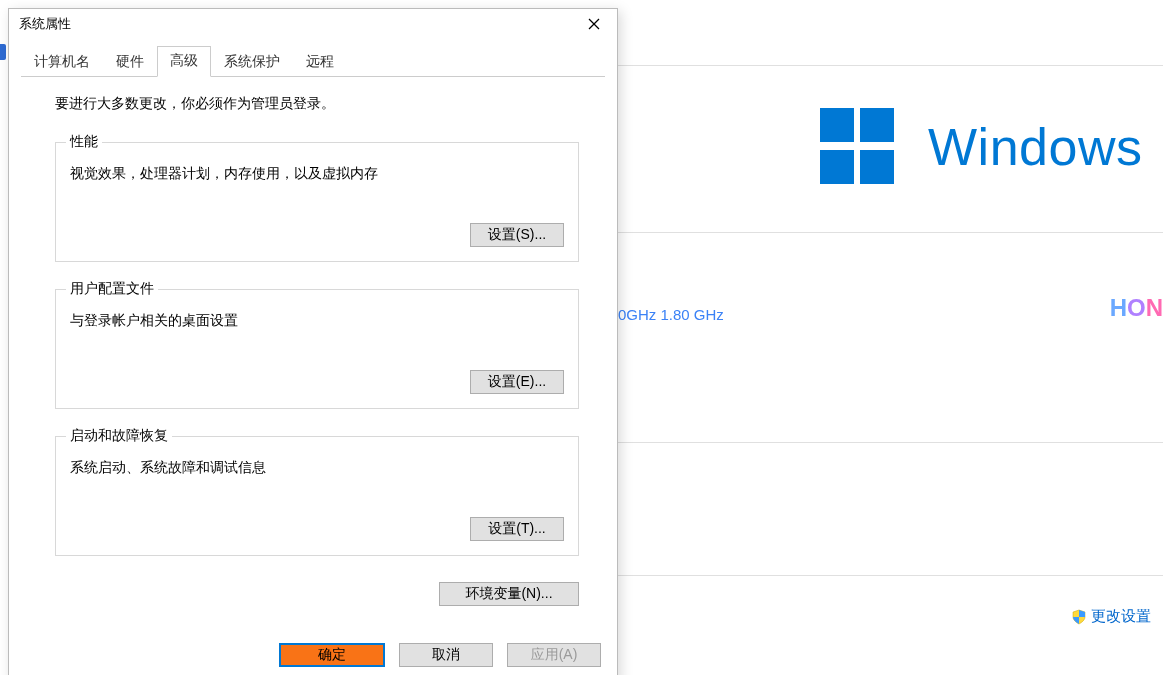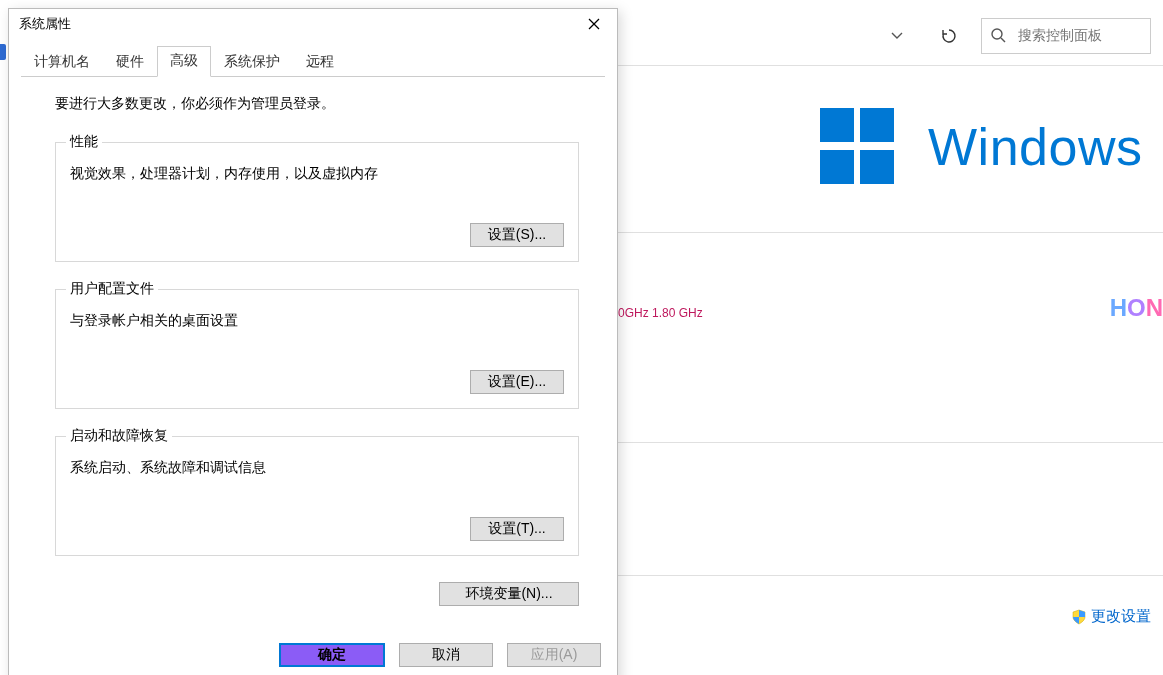--- a/index.html
+++ b/index.html
@@ -16,21 +16,21 @@
   .bg-divider { position:absolute; left:618px; right:0; top:65px; height:1px; background:#e0e0e0; }
   .bg-divider2 { position:absolute; left:618px; right:0; top:232px; height:1px; background:#e0e0e0; }
   .bg-divider3 { position:absolute; left:618px; right:0; top:442px; height:1px; background:#e0e0e0; }
   .bg-divider4 { position:absolute; left:618px; right:0; top:575px; height:1px; background:#e0e0e0; }
 
   .win-logo-wrap { position:absolute; top:108px; left:810px; display:flex; align-items:center; gap:30px;margin-left:10px; }
   .win-logo { width:78px; height:78px; display:flex; flex-wrap:wrap; gap:6px; }
   .win-logo div { background:#0078d4; width:34px; height:34px; }
   .win-text { font-size:52px; color:#0078d4; font-weight:400; letter-spacing:0.5px; }
 
-  .cpu-text { position:absolute; top:306px; left:618px; font-size:12px; color:#be185d; }
+  .cpu-text { position:absolute; top:306px; left:618px; font-size:15px; color:#3b82f6; }
   .honor-text { position:absolute; top:294px; right:0; font-size:24px; font-weight:700; }
   .honor-text .h { color:#6aa8ff; } .honor-text .o1 { color:#b080ff; } .honor-text .n { color:#ff6ab3; }
 
   .change-link { position:absolute; top:607px; right:12px; display:flex; align-items:center; gap:4px; color:#0066cc; font-size:15px; }
   .shield { display:inline-flex; }
 
   
   .dlg { position:absolute; left:8px; top:8px; width:610px; height:675px; background:#fff; border:1px solid #bbb; box-shadow: 3px 3px 12px rgba(0,0,0,0.15); }
   .dlg-title { height:30px; display:flex; align-items:center; justify-content:space-between; padding:0 0 0 10px; font-size:13px; color:#000; }
   .dlg-close { width:46px; height:30px; display:flex; align-items:center; justify-content:center; font-size:15px; }
@@ -44,53 +44,31 @@
 
   .tab-body { padding:18px 26px 8px 34px; }
   .admin-msg { font-size:14px; color:#000; margin-bottom:20px; }
 
   fieldset.group { border:1px solid #d8d8d8; margin:0 0 18px 0; padding:14px 14px 14px 14px; position:relative; }
   fieldset.group legend { font-size:14px; color:#000; padding:0 4px; margin-left:-4px; }
   .group-desc { font-size:14px; color:#000; margin-bottom:12px; }
   .group-btnrow { display:flex; justify-content:flex-end; padding-top:28px; }
 
   .btn { min-width:94px; height:24px; background:#e1e1e1; border:1px solid #adadad; font-size:14px; color:#000; padding:0 14px; display:inline-flex; align-items:center; justify-content:center; cursor:default; }
-  .btn.primary { background:#8b5cf6; border:2px solid #0078d4; min-width:106px;font-weight:bold; }
+  .btn.primary { background:#f97316; border:2px solid #0078d4; min-width:106px; }
   .btn.disabled { color:#9a9a9a; }
 
   .envrow { display:flex; justify-content:flex-end; padding:0 26px 24px 0; }
 
   .dlg-buttons { position:absolute; bottom:0; left:0; right:0; height:46px; display:flex; justify-content:flex-end; gap:14px; padding:7px 16px 0 0; border-top: none; }
 </style>
 </head>
 <body>
 
 <div class="bg">
-  <div class="bg-toolbar">
-    <div class="bg-dropdown-btn">
-      <svg width="12" height="8" viewBox="0 0 12 8">
-          <path d="M1 1 L6 6 L11 1" stroke="#555" stroke-width="1.4" fill="none"></path>
-        </svg>
-    </div>
-    <div class="bg-refresh">
-      <svg width="18" height="18" viewBox="0 0 18 18">
-          <path d="M9 3 a6 6 0 1 1 -5.7 4.1" stroke="#333" stroke-width="1.4" fill="none"></path>
-          <path d="M3 3 L3 7 L7 7" stroke="#333" stroke-width="1.4" fill="none"></path>
-        </svg>
-    </div>
-    <div class="bg-search">
-      <span class="mag">
-        <svg width="16" height="16" viewBox="0 0 16 16">
-            <circle cx="7" cy="7" r="5" stroke="#555" stroke-width="1.4" fill="none"></circle>
-            <line x1="11" y1="11" x2="15" y2="15" stroke="#555" stroke-width="1.4"></line>
-          </svg>
-      </span>
-      <span>搜索控制面板</span>
-    </div>
-  </div>
 
   <div class="bg-divider"></div>
   <div class="bg-divider2"></div>
   <div class="bg-divider3"></div>
   <div class="bg-divider4"></div>
 
   <div class="win-logo-wrap">
     <div class="win-logo">
       <div></div>
         <div></div>

